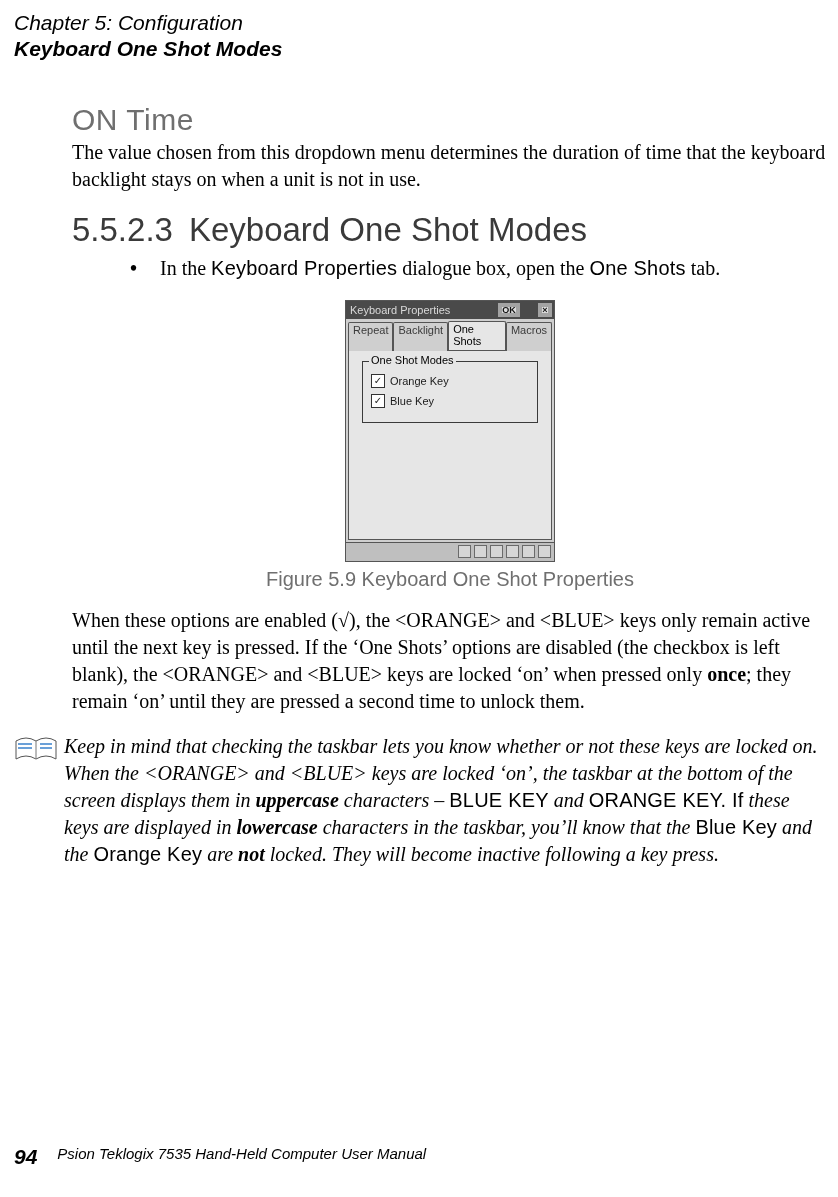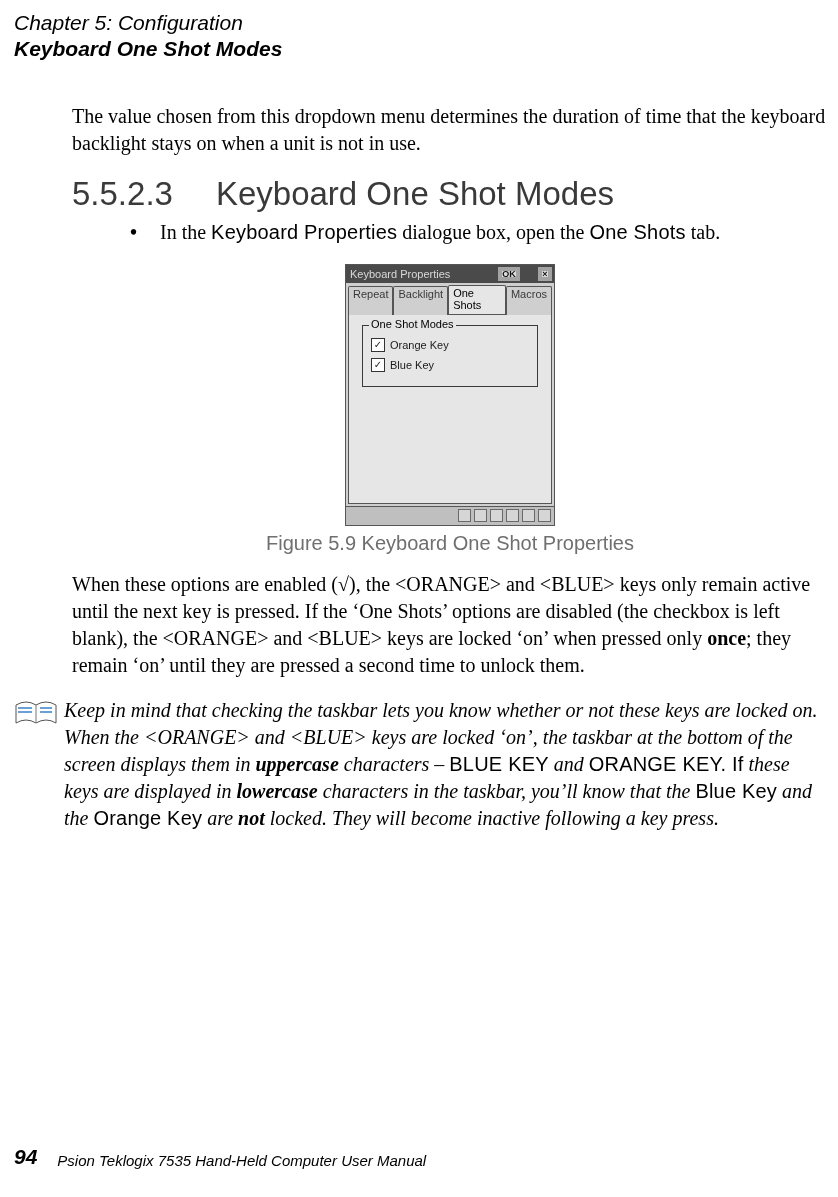--- a/index.html
+++ b/index.html
@@ -38,21 +38,21 @@
     margin: 0 0 2px 0;
     letter-spacing: 0.5px;
   }
   .body-text {
     font-size: 20px;
     line-height: 1.35;
     margin: 0 0 18px 0;
   }
   .h-section {
     display: flex;
-    gap: 43px;
+    gap: 16px;
     align-items: baseline;
     margin: 0 0 8px 0;
   }
   .h-section .num, .h-section .title {
     font-family: "Arial Narrow", Arial, Helvetica, sans-serif;
     font-stretch: condensed;
     color: #3a3a3a;
     font-size: 33px;
     font-weight: 400;
   }
@@ -222,39 +222,40 @@
     font-weight: bold;
     flex: none;
   }
   .note-text { font-style: italic; }
   .note-text .up { font-style: normal; }
   .footer {
     position: absolute;
     bottom: 28px;
     left: 14px;
     display: flex;
-    align-items: flex-end;
+    align-items: flex-start;
     gap: 20px;
     font-family: Arial, Helvetica, sans-serif;
     font-style: italic;
   }
   .footer .pg { font-size: 21px; font-weight: bold; }
   .footer .man { font-size: 15px; }
   b.roman { font-style: normal; }
 </style>
 </head>
 <body>
 
 <div class="page">
   <div class="header">
     <div>Chapter 5: Configuration</div>
     <div class="bold">Keyboard One Shot Modes</div>
   </div>
 
   <div class="content">
+    <h3 class="h-on">ON Time</h3>
     <p class="body-text">The value chosen from this dropdown menu determines the duration of time that the keyboard backlight stays on when a unit is not in use.</p>
 
     <div class="h-section">
       <span class="num">5.5.2.3</span>
       <span class="title">Keyboard One Shot Modes</span>
     </div>
 
     <div class="bullet-row">
       <span class="bullet-dot">•</span>
       <span>

